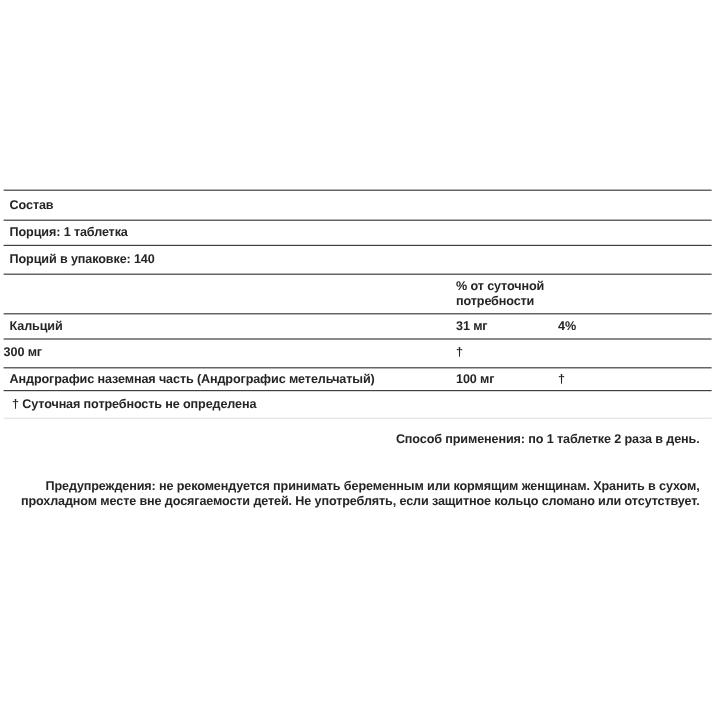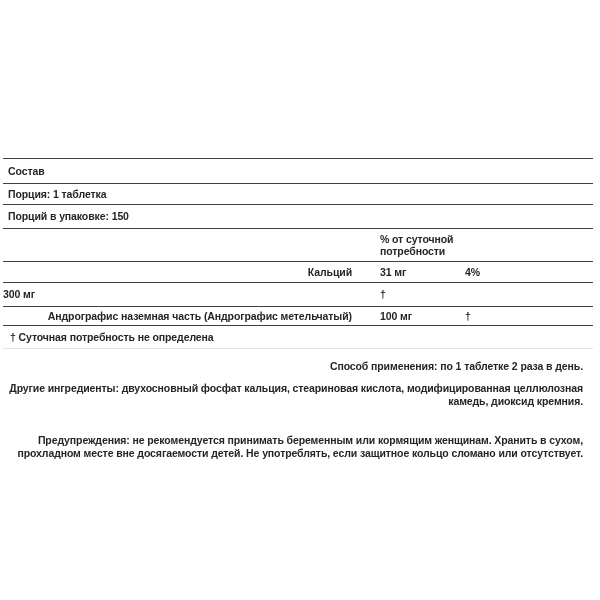--- a/index.html
+++ b/index.html
@@ -28,21 +28,21 @@
     line-height: 12px;
   }
   .row.simple { padding: 6px 0 6px 5px; }
   .row.r-serving { padding: 4px 0 4px 5px; }
   .row.r-servings { padding: 5px 0 6px 5px; }
   .grid {
     display: grid;
     grid-template-columns: 377px 85px 1fr;
     align-items: center;
   }
-  .grid .c1 { padding-left: 5px; padding-right: 28px; text-align: right; }
+  .grid .c1 { padding-left: 5px; padding-right: 28px; }
   .grid .c2 { padding-right: 8px; }
   .grid .c3 { padding-right: 4px; }
   .row.header-row { padding: 4px 0; }
   .row.header-row .c2 span { display: inline-block; max-width: 64px; }
   .row.r-single { padding: 4px 0; }
   .row.r-double { padding: 5px 0 6px 0; }
   .row.r-last { padding: 3px 0; }
   .row.footnote-row {
     padding: 5px 0 5px 7px;
     border-bottom: 1px solid #e3e3e3;
@@ -68,21 +68,21 @@
 <body>
 
 <div class="facts">
   <div class="row simple">
     <span>Состав</span>
   </div>
   <div class="row simple r-serving">
     <span>Порция: 1 таблетка</span>
   </div>
   <div class="row simple r-servings">
-    <span>Порций в упаковке: 150</span>
+    <span>Порций в упаковке: 140</span>
   </div>
 
   <div class="row grid header-row">
     <span class="c1"></span>
     <span class="c3">% от суточной потребности</span>
   </div>
 
   <div class="row grid r-single">
     <span class="c1">Кальций</span>
     <span class="c2">31 мг</span>
@@ -100,15 +100,14 @@
     <span class="c3">†</span>
   </div>
 
   <div class="row footnote-row">
     <span>† Суточная потребность не определена</span>
   </div>
 </div>
 
 <div class="paras">
   <p class="p1">Способ применения: по 1 таблетке 2 раза в день.</p>
-  <p class="p2">Другие ингредиенты: двухосновный фосфат кальция, стеариновая кислота, модифицированная целлюлозная камедь, диоксид кремния.</p>
   <p class="p3">Предупреждения: не рекомендуется принимать беременным или кормящим женщинам. Хранить в сухом, прохладном месте вне досягаемости детей. Не употреблять, если защитное кольцо сломано или отсутствует.</p>
 </div>
 
 </body></html>

